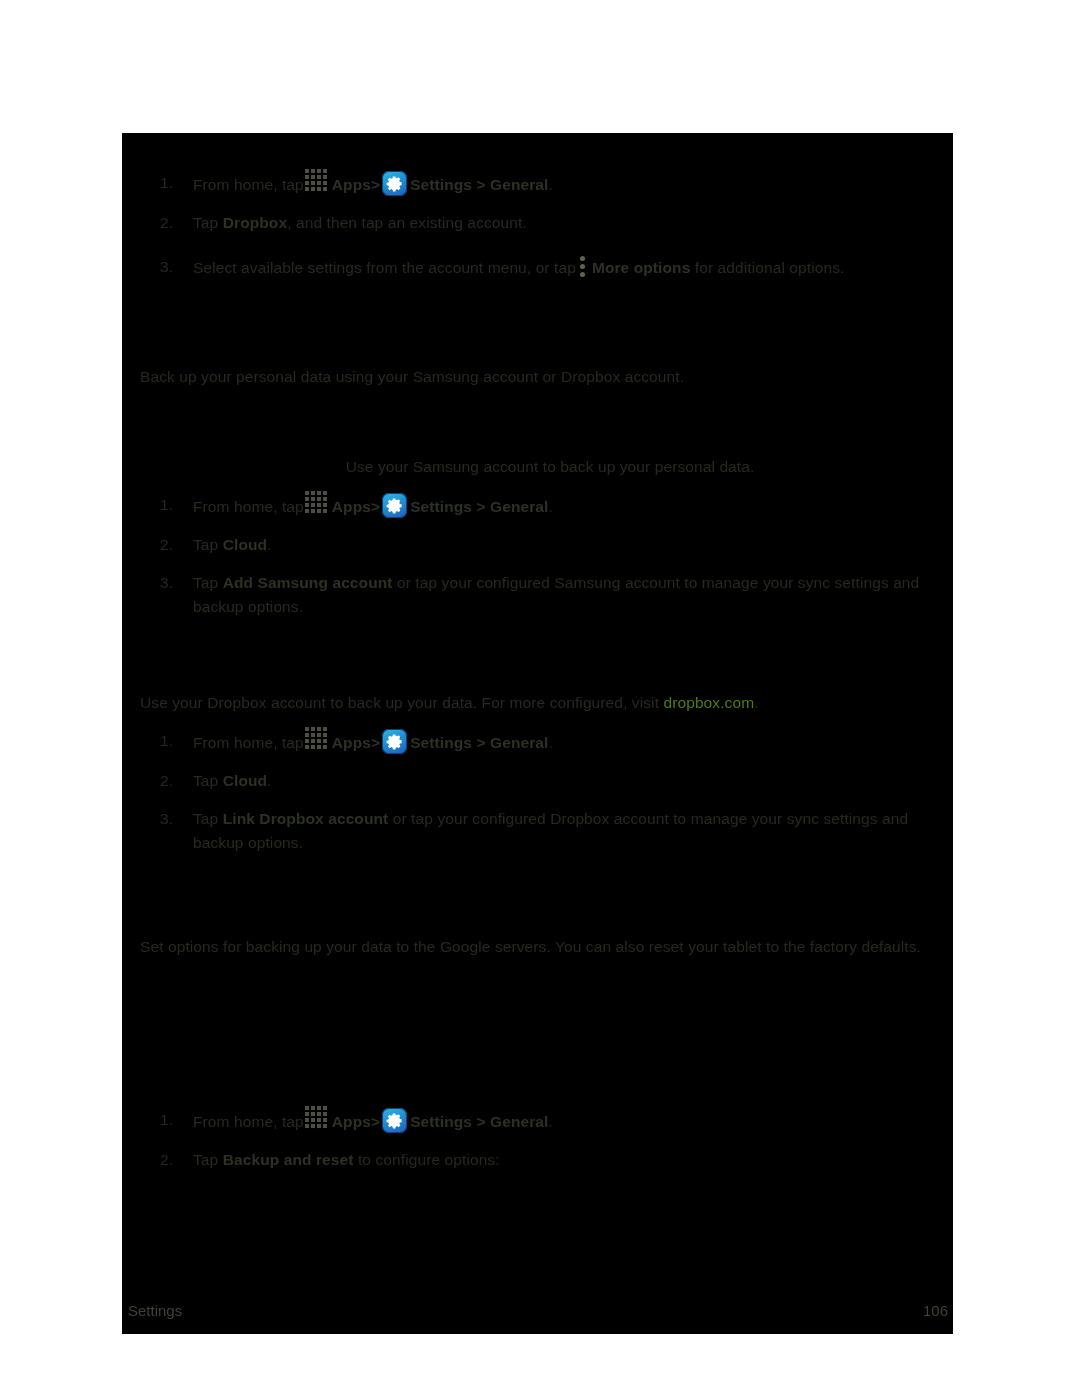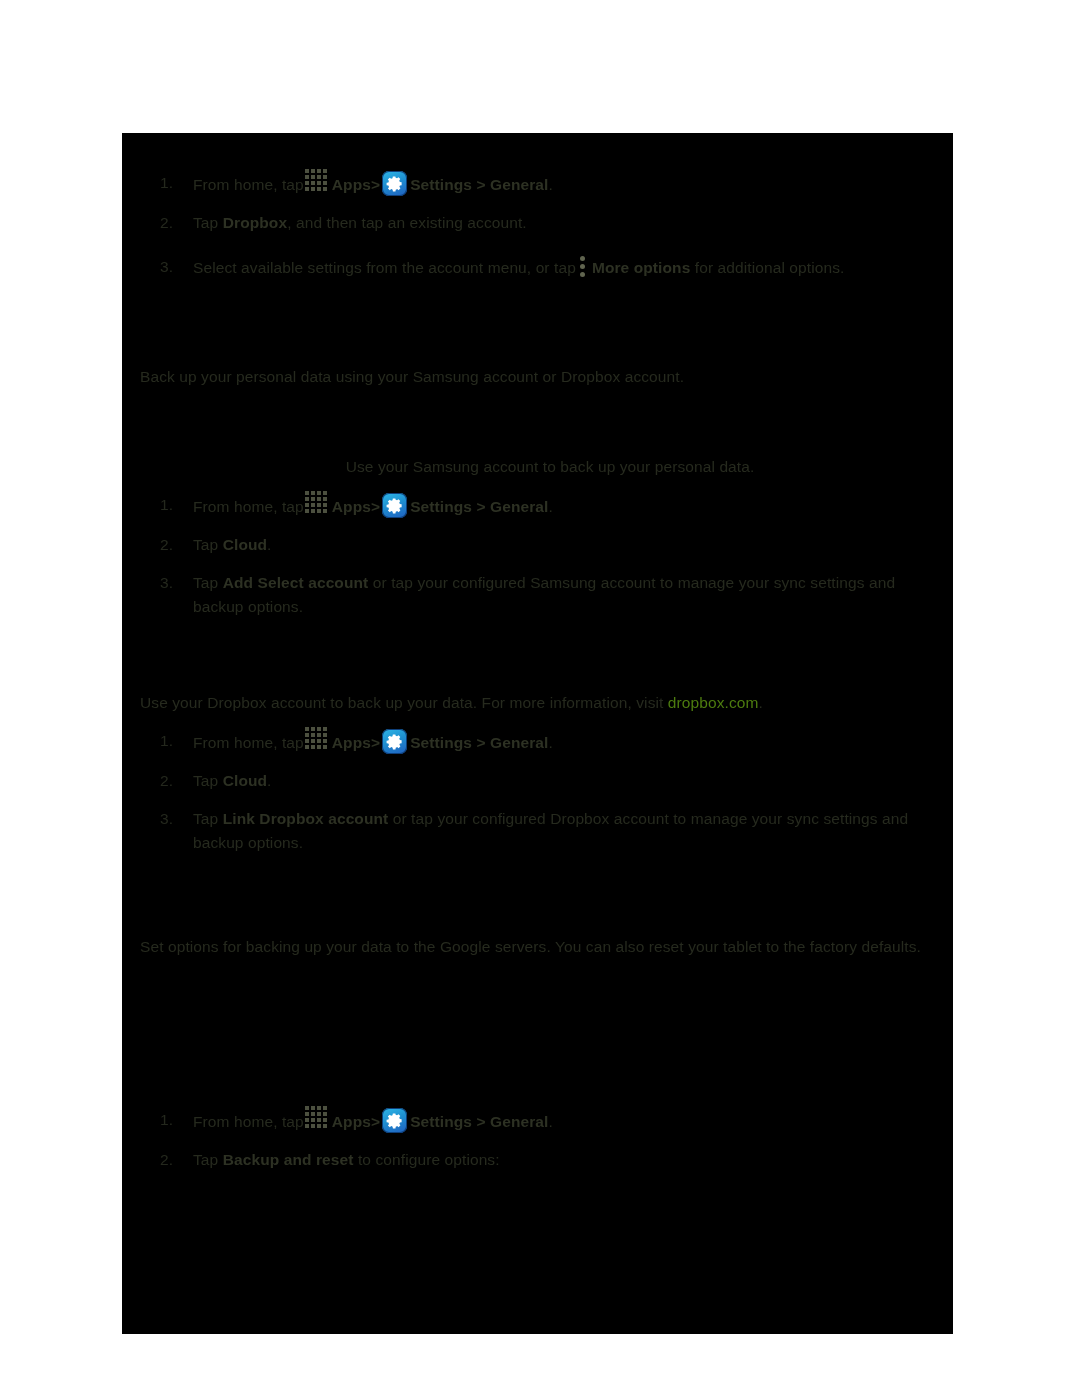--- a/index.html
+++ b/index.html
@@ -229,29 +229,29 @@
                 <path fill="#ffffff" d="M12 8.2a3.8 3.8 0 1 0 0 7.6 3.8 3.8 0 0 0 0-7.6zm0 5.9a2.1 2.1 0 1 1 0-4.2 2.1 2.1 0 0 1 0 4.2z"></path>
                 <path fill="#ffffff" d="M21 13.6v-3.2l-2.3-.4a7 7 0 0 0-.7-1.7l1.3-1.9-2.2-2.3-1.9 1.4c-.5-.3-1.1-.6-1.7-.7L13.1 3h-3.2l-.4 2.3c-.6.2-1.2.4-1.7.8L5.9 4.7 3.6 7l1.4 1.9c-.3.5-.6 1.1-.7 1.7l-2.3.4v3.2l2.3.4c.2.6.4 1.2.8 1.7l-1.4 1.9 2.3 2.3 1.9-1.4c.5.3 1.1.6 1.7.7l.4 2.3h3.2l.4-2.3c.6-.2 1.2-.4 1.7-.8l1.9 1.4 2.3-2.3-1.4-1.9c.3-.5.6-1.1.7-1.7l2.2-.4z"></path>
               </svg></span><span class="b">Settings &gt; General</span><span>.</span></span>
       </div>
       <div class="li body-text">
         <span class="marker num">2.</span>
         <span><span>Tap </span><span class="b">Cloud</span><span>.</span></span>
       </div>
       <div class="li body-text">
         <span class="marker num">3.</span>
-        <span><span>Tap </span><span class="b">Add Select account</span><span> or tap your configured Samsung account to manage your sync settings and backup options.</span></span>
+        <span><span>Tap </span><span class="b">Add Samsung account</span><span> or tap your configured Samsung account to manage your sync settings and backup options.</span></span>
       </div>
     </div>
 
     <div class="para" style="top:520px;">
       <span class="heading-sub"></span>
     </div>
     <div class="para body-text" style="top:558px;">
-      <span>Use your Dropbox account to back up your data. For more information, visit </span><a href="#" class="link" style="text-decoration:none">dropbox.com</a><span>.</span>
+      <span>Use your Dropbox account to back up your data. For more configured, visit </span><a href="#" class="link" style="text-decoration:none">dropbox.com</a><span>.</span>
     </div>
 
     <div class="olist" style="top:596px;">
       <div class="li body-text">
         <span class="marker num">1.</span>
         <span><span>From home, tap</span><span class="apps-icon"><i style="left:0;top:0"></i><i style="left:6px;top:0"></i><i style="left:12px;top:0"></i><i style="left:18px;top:0"></i><i style="left:0;top:6px"></i><i style="left:6px;top:6px"></i><i style="left:12px;top:6px"></i><i style="left:18px;top:6px"></i><i style="left:0;top:12px"></i><i style="left:6px;top:12px"></i><i style="left:12px;top:12px"></i><i style="left:18px;top:12px"></i><i style="left:0;top:18px"></i><i style="left:6px;top:18px"></i><i style="left:12px;top:18px"></i><i style="left:18px;top:18px"></i></span><span class="b">Apps</span><span class="b">&gt;</span><span class="gear-icon"><svg width="19" height="19" viewBox="0 0 24 24">
                 <path fill="#ffffff" d="M12 8.2a3.8 3.8 0 1 0 0 7.6 3.8 3.8 0 0 0 0-7.6zm0 5.9a2.1 2.1 0 1 1 0-4.2 2.1 2.1 0 0 1 0 4.2z"></path>
                 <path fill="#ffffff" d="M21 13.6v-3.2l-2.3-.4a7 7 0 0 0-.7-1.7l1.3-1.9-2.2-2.3-1.9 1.4c-.5-.3-1.1-.6-1.7-.7L13.1 3h-3.2l-.4 2.3c-.6.2-1.2.4-1.7.8L5.9 4.7 3.6 7l1.4 1.9c-.3.5-.6 1.1-.7 1.7l-2.3.4v3.2l2.3.4c.2.6.4 1.2.8 1.7l-1.4 1.9 2.3 2.3 1.9-1.4c.5.3 1.1.6 1.7.7l.4 2.3h3.2l.4-2.3c.6-.2 1.2-.4 1.7-.8l1.9 1.4 2.3-2.3-1.4-1.9c.3-.5.6-1.1.7-1.7l2.2-.4z"></path>
               </svg></span><span class="b">Settings &gt; General</span><span>.</span></span>
       </div>
@@ -284,15 +284,19 @@
                 <path fill="#ffffff" d="M21 13.6v-3.2l-2.3-.4a7 7 0 0 0-.7-1.7l1.3-1.9-2.2-2.3-1.9 1.4c-.5-.3-1.1-.6-1.7-.7L13.1 3h-3.2l-.4 2.3c-.6.2-1.2.4-1.7.8L5.9 4.7 3.6 7l1.4 1.9c-.3.5-.6 1.1-.7 1.7l-2.3.4v3.2l2.3.4c.2.6.4 1.2.8 1.7l-1.4 1.9 2.3 2.3 1.9-1.4c.5.3 1.1.6 1.7.7l.4 2.3h3.2l.4-2.3c.6-.2 1.2-.4 1.7-.8l1.9 1.4 2.3-2.3-1.4-1.9c.3-.5.6-1.1.7-1.7l2.2-.4z"></path>
               </svg></span><span class="b">Settings &gt; General</span><span>.</span></span>
       </div>
       <div class="li body-text">
         <span class="marker num">2.</span>
         <span><span>Tap </span><span class="b">Backup and reset</span><span> to configure options:</span></span>
 
       </div>
     </div>
 
+    <div id="footer">
+      <span class="f-left">Settings</span>
+      <span class="f-right">106</span>
+    </div>
 
   </div>
 </div>
 
 </body></html>

